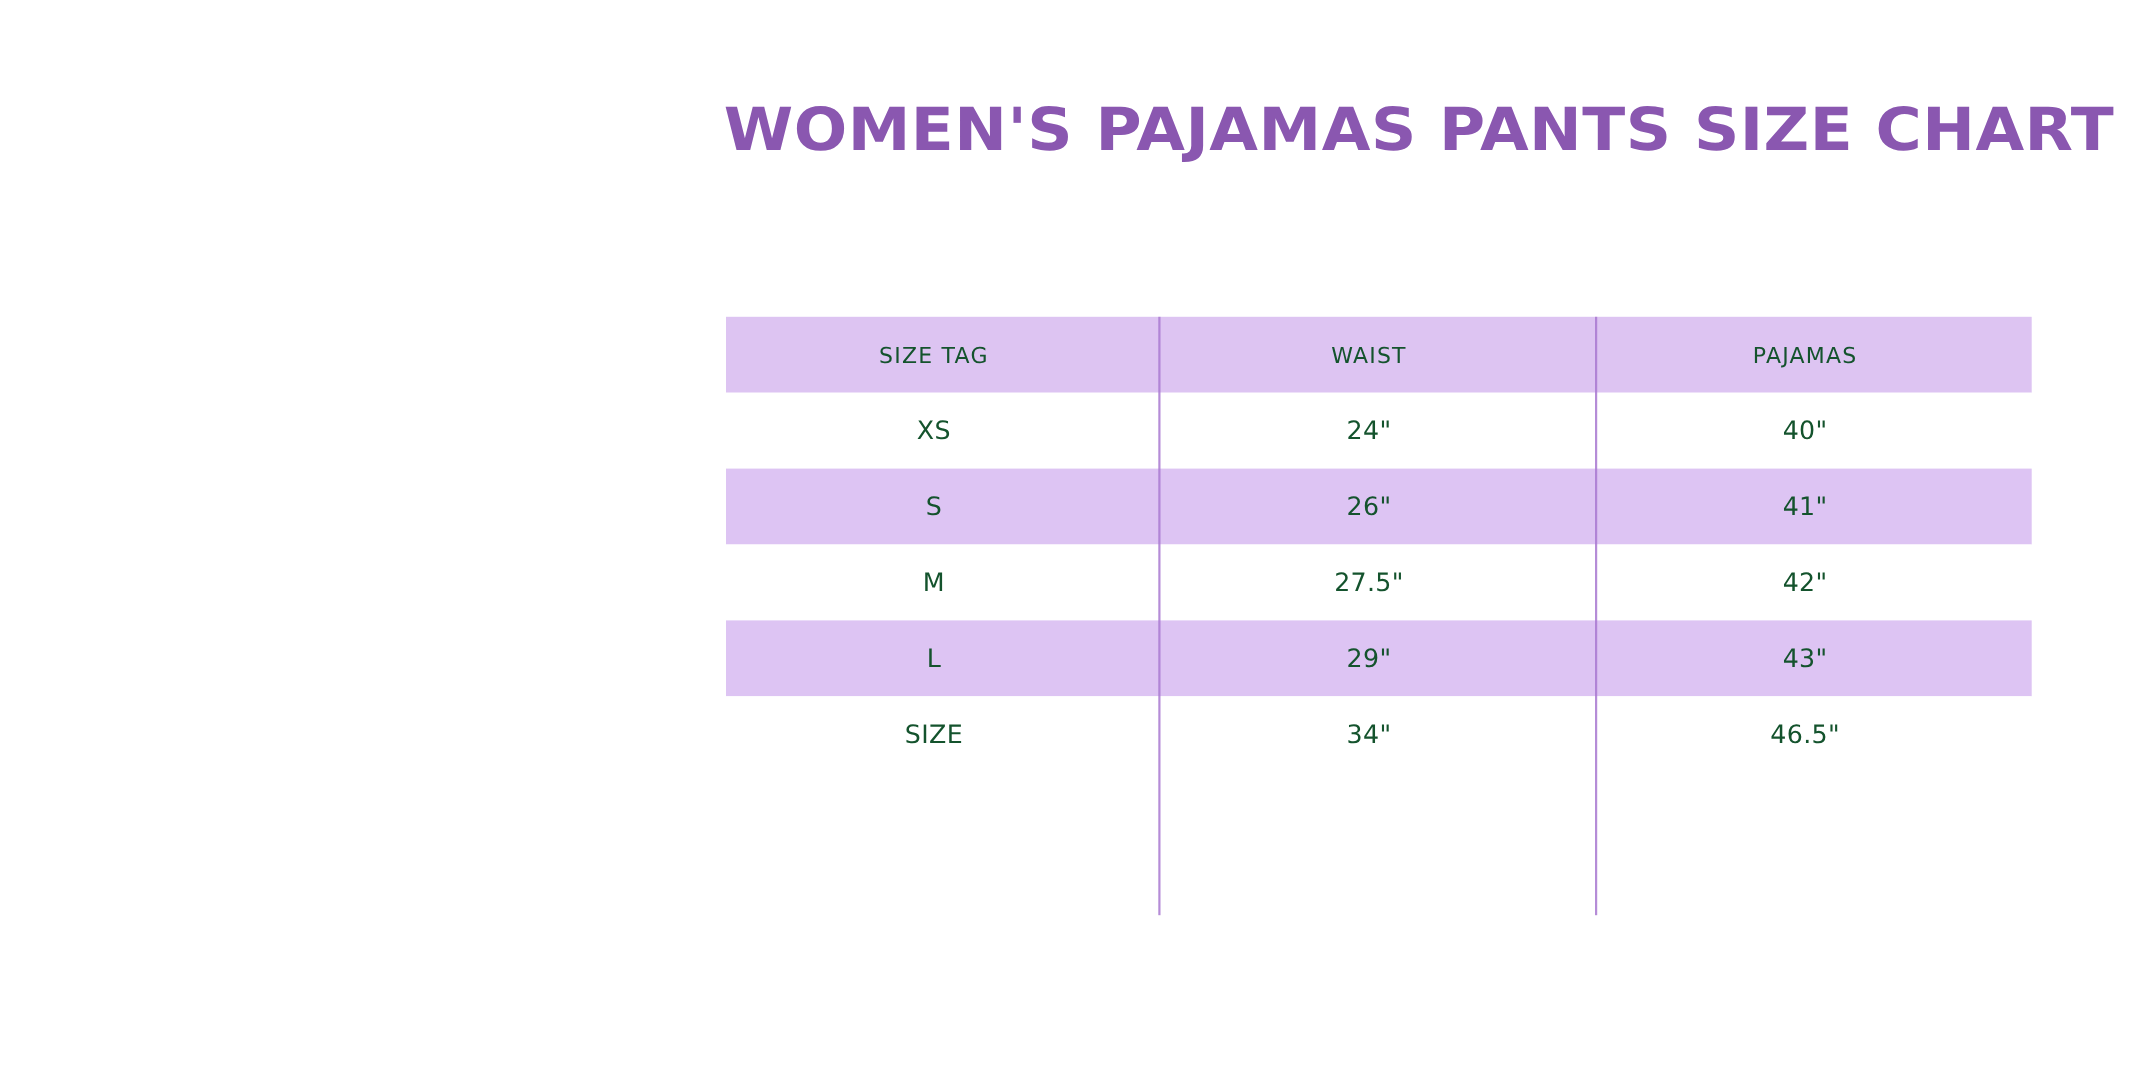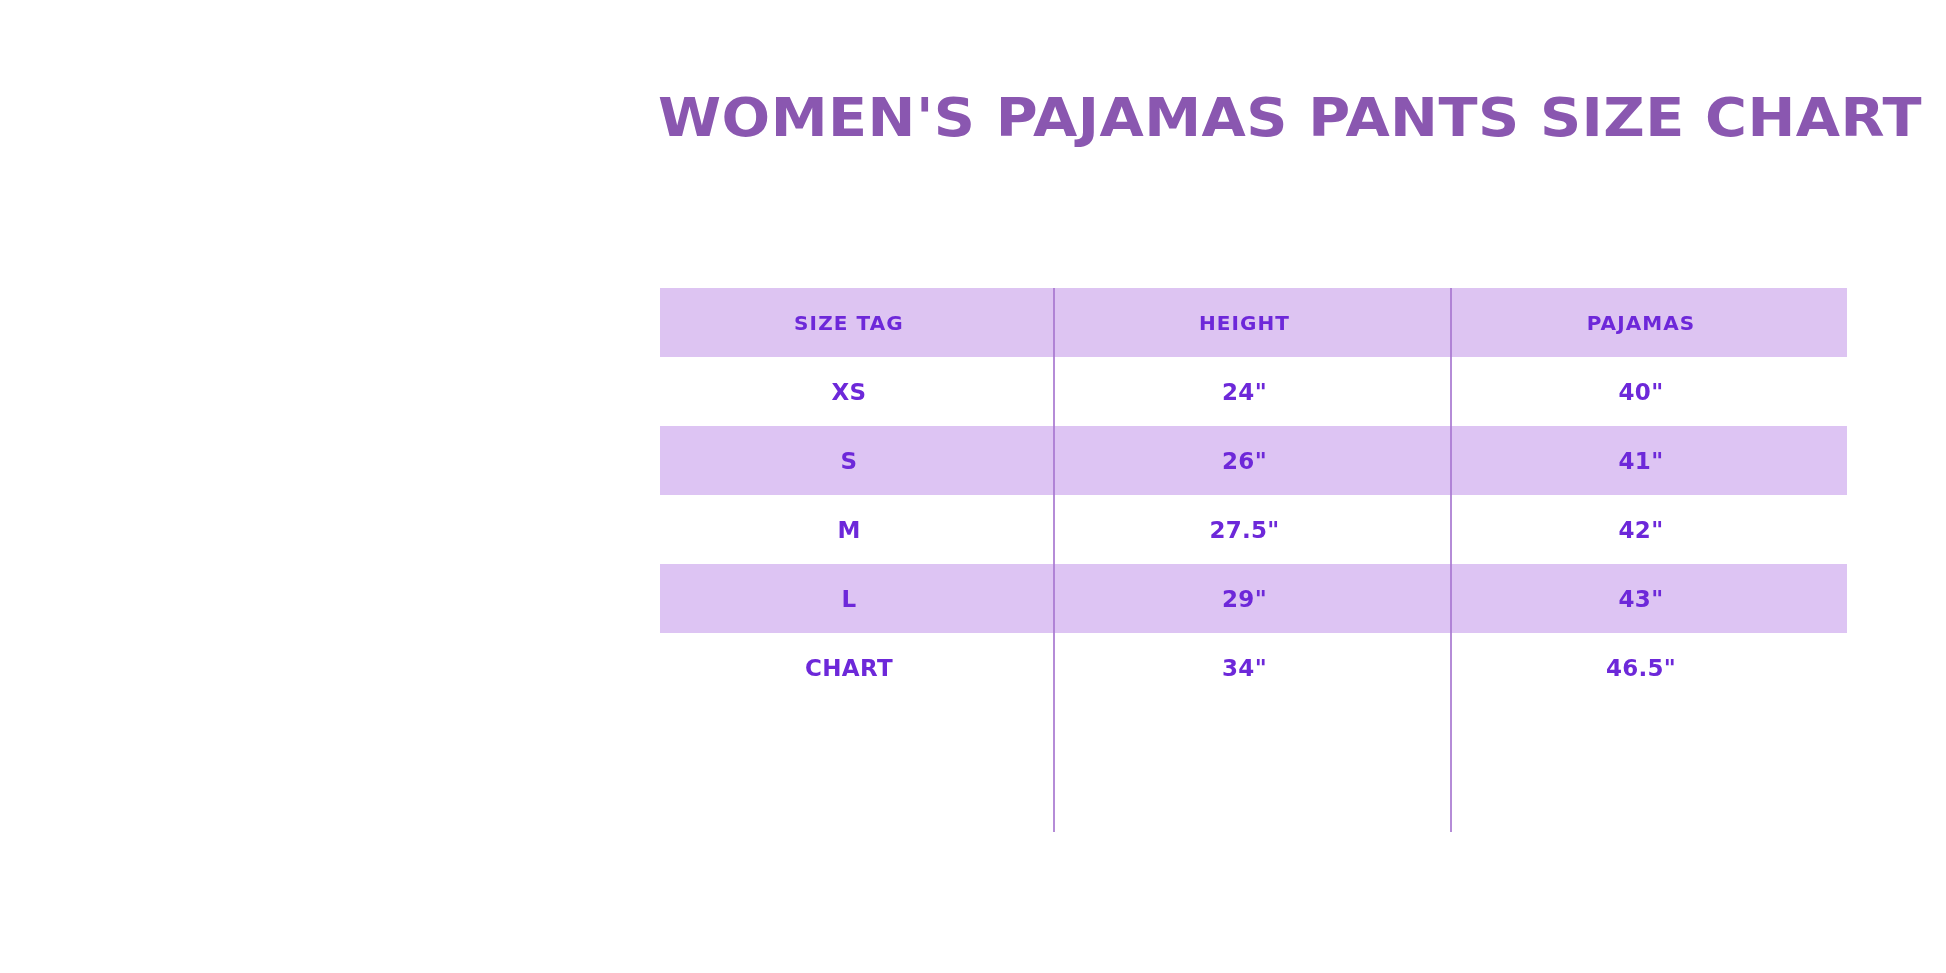--- a/index.html
+++ b/index.html
@@ -58,23 +58,23 @@
   .size-table col.c-waist  { width: 397px; }
   .size-table col.c-height { width: 396px; }
 
   .size-table th,
   .size-table td {
     height: 69px;
     padding: 0;
     margin: 0;
     text-align: center;
     vertical-align: middle;
-    color: #6d28d9;
+    color: #14532d;
     font-family: "DejaVu Sans", sans-serif;
-    font-weight: 700;
+    font-weight: 400;
     border: none;
   }
 
   .size-table thead th {
     background: #ddc4f2;
     font-size: 20px;
     letter-spacing: 1.1px;
   }
 
   .size-table tbody td {
@@ -124,21 +124,21 @@
         <col class="c-size">
         <col class="c-waist">
         <col class="c-height">
       </colgroup>
       <thead>
         <tr>
           <th>
             <span class="cell-txt">SIZE TAG</span>
           </th>
           <th>
-            <span class="cell-txt">HEIGHT</span>
+            <span class="cell-txt">WAIST</span>
           </th>
           <th>
             <span class="cell-txt">PAJAMAS</span>
           </th>
         </tr>
       </thead>
       <tbody>
         <tr class="plain">
           <td><span class="cell-txt">XS</span></td>
           <td><span class="cell-txt">24"</span></td>
@@ -153,21 +153,21 @@
           <td><span class="cell-txt">M</span></td>
           <td><span class="cell-txt">27.5"</span></td>
           <td><span class="cell-txt">42"</span></td>
         </tr>
         <tr class="band">
           <td><span class="cell-txt">L</span></td>
           <td><span class="cell-txt">29"</span></td>
           <td><span class="cell-txt">43"</span></td>
         </tr>
         <tr class="plain">
-          <td><span class="cell-txt">CHART</span></td>
+          <td><span class="cell-txt">SIZE</span></td>
           <td><span class="cell-txt">34"</span></td>
           <td><span class="cell-txt">46.5"</span></td>
         </tr>
       </tbody>
     </table>
 
     <div class="v-divider d1"></div>
     <div class="v-divider d2"></div>
 
   </div>

